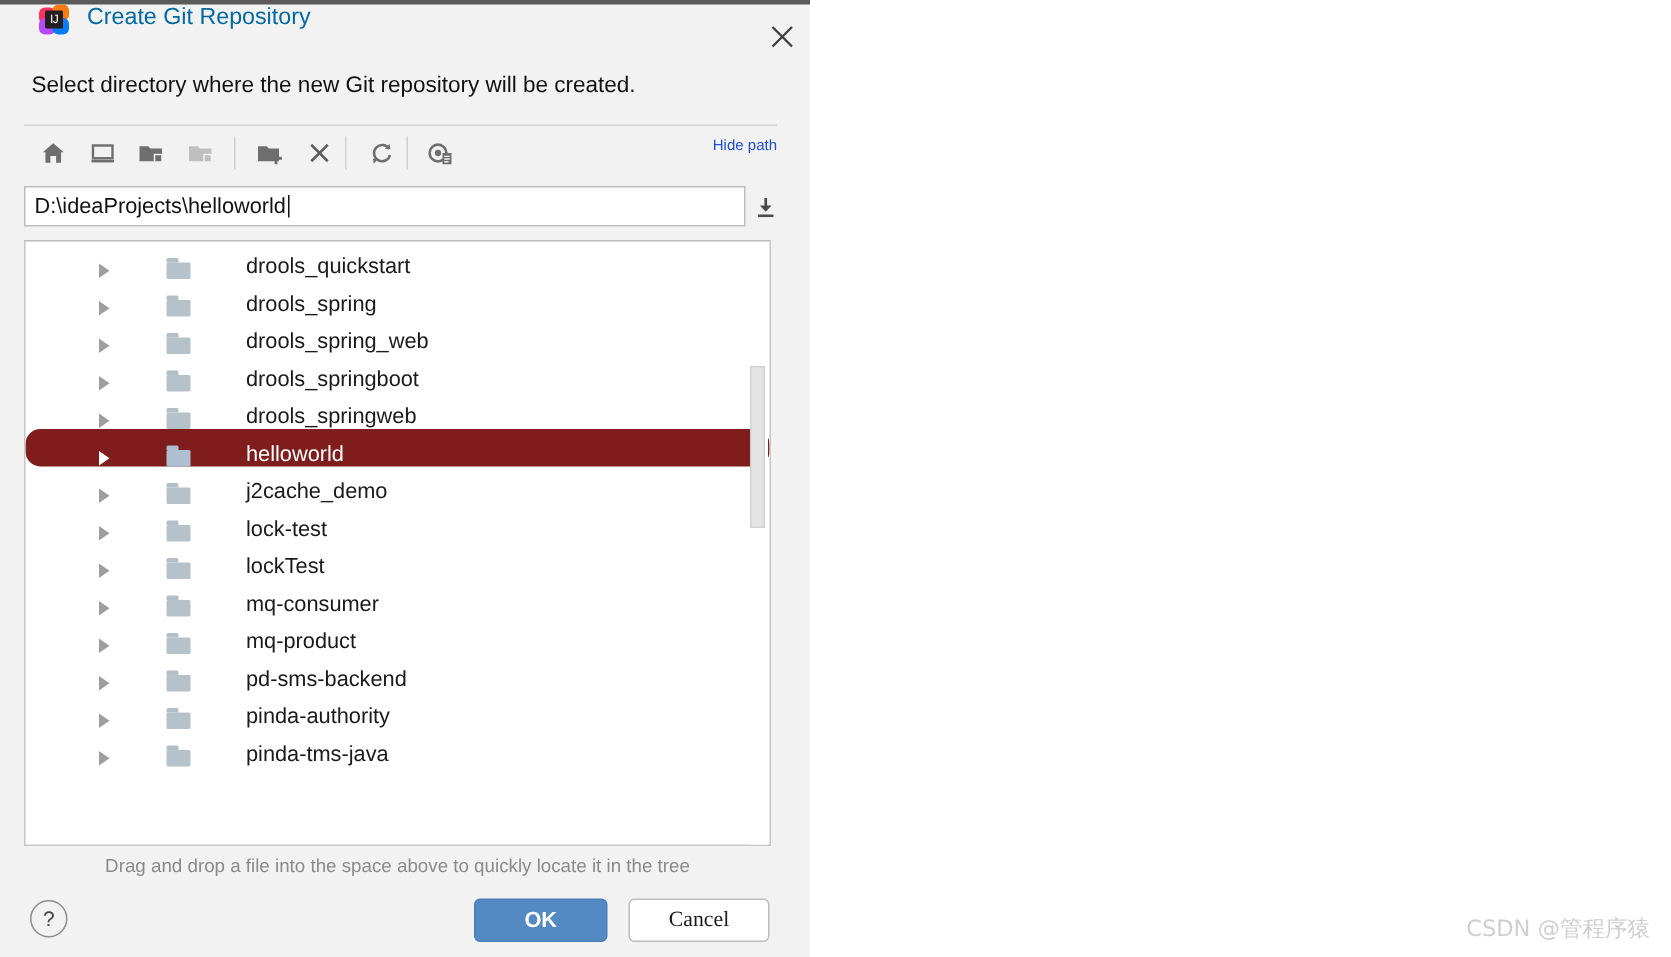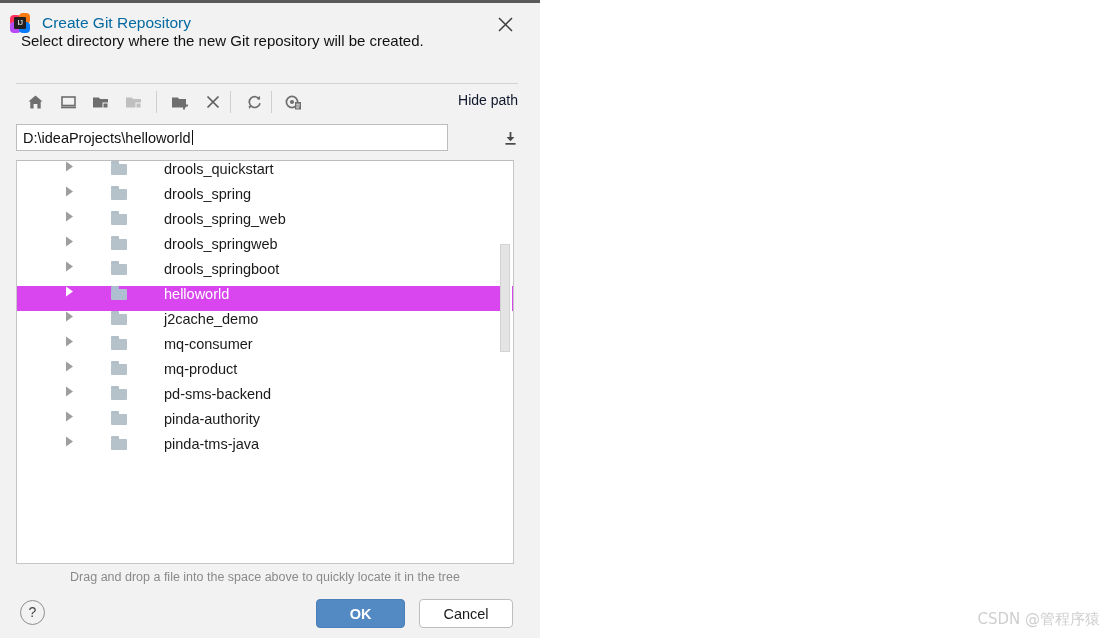--- a/index.html
+++ b/index.html
@@ -24,25 +24,24 @@
     height: 638px;
     background: #f2f2f2;
     border-top: 3px solid #5a5a5a;
     box-sizing: border-box;
     overflow: hidden;
   }
 
   
   .titlebar {
     position: absolute;
-    left: 0; top: 0;
+    left: 16px; top: 0;
     width: 540px;
     height: 40px;
     display: flex;
-    align-items: center;
   }
   .app-icon {
     width: 20px; height: 20px;
     margin-left: 10px;
     position: relative;
     flex: none;
   }
   .app-icon .blob {
     position: absolute;
     border-radius: 4px;
@@ -84,21 +83,21 @@
     align-items: center;
     justify-content: center;
     cursor: default;
   }
   .close-btn svg { display: block; }
 
   
   .subtitle {
     position: absolute;
     left: 21px;
-    top: 29px;
+    top: 45px;
     font-size: 15px;
     color: #111111;
     white-space: nowrap;
   }
 
   
   .tb-sep {
     position: absolute;
     left: 16px;
     top: 80px;
@@ -130,32 +129,32 @@
     position: absolute;
     top: 3px;
     width: 1px;
     height: 22px;
     background: #cfcfcf;
   }
   .hide-path {
     position: absolute;
     right: 0;
     top: 4px;
-    font-size: 14px;
-    color: #0f172a;
+    font-size: 10px;
+    color: #1d4ed8;
     cursor: default;
     white-space: nowrap;
   }
 
   
   .path-field {
     position: absolute;
     left: 16px;
     top: 121px;
-    width: 432px;
+    width: 481px;
     height: 27px;
     background: #ffffff;
     border: 1px solid #bdbdbd;
     box-sizing: border-box;
     display: flex;
     align-items: center;
     padding-left: 6px;
     font-size: 14.5px;
     color: #111111;
     cursor: text;
@@ -196,29 +195,30 @@
   }
   .tree-inner {
     position: absolute;
     left: 0;
     top: 0;
     width: 496px;
   }
   .row {
     height: 25px;
     display: flex;
-    align-items: flex-start;
+    align-items: flex-end;
     cursor: default;
     padding-left: 48px;
     box-sizing: border-box;
     gap: 28px;
   }
   .row.selected {
-    background: #d946ef;
+    background: #7f1d1d;
     color: #ffffff;
+    border-radius: 10px;
   }
   .arrow {
     width: 18px;
     flex: none;
     display: flex;
     align-items: center;
     justify-content: flex-start;
   }
   .arrow svg { display: block; }
   .folder-ico {
@@ -322,20 +322,21 @@
     border: 1px solid #4a80ba;
     color: #ffffff;
     font-weight: bold;
   }
   .btn-cancel {
     left: 419px;
     width: 94px;
     background: #ffffff;
     border: 1px solid #bdbdbd;
     color: #1a1a1a;
+    font-family: Liberation Serif, serif;
   }
 
   
   .watermark {
     position: absolute;
     right: 14px;
     bottom: 9px;
     font-size: 15px;
     color: #cfcfcf;
     white-space: nowrap;
@@ -489,34 +490,34 @@
         <div class="row">
           <span class="arrow">
             <svg width="9" height="11" viewBox="0 0 9 11">
               <path d="M1 0.6 L8 5.5 L1 10.4 Z" fill="#9e9e9e"></path>
             </svg>
           </span>
           <span class="folder-ico">
             <span class="tab"></span>
             <span class="body"></span>
           </span>
+          <span class="row-label">drools_springboot</span>
+        </div>
+        <div class="row">
+          <span class="arrow">
+            <svg width="9" height="11" viewBox="0 0 9 11">
+              <path d="M1 0.6 L8 5.5 L1 10.4 Z" fill="#9e9e9e"></path>
+            </svg>
+          </span>
+          <span class="folder-ico">
+            <span class="tab"></span>
+            <span class="body"></span>
+          </span>
           <span class="row-label">drools_springweb</span>
         </div>
-        <div class="row">
-          <span class="arrow">
-            <svg width="9" height="11" viewBox="0 0 9 11">
-              <path d="M1 0.6 L8 5.5 L1 10.4 Z" fill="#9e9e9e"></path>
-            </svg>
-          </span>
-          <span class="folder-ico">
-            <span class="tab"></span>
-            <span class="body"></span>
-          </span>
-          <span class="row-label">drools_springboot</span>
-        </div>
         <div class="row selected">
           <span class="arrow">
             <svg width="9" height="11" viewBox="0 0 9 11">
               <path d="M1 0.6 L8 5.5 L1 10.4 Z" fill="#ffffff"></path>
             </svg>
           </span>
           <span class="folder-ico">
             <span class="tab"></span>
             <span class="body"></span>
           </span>
@@ -526,20 +527,44 @@
           <span class="arrow">
             <svg width="9" height="11" viewBox="0 0 9 11">
               <path d="M1 0.6 L8 5.5 L1 10.4 Z" fill="#9e9e9e"></path>
             </svg>
           </span>
           <span class="folder-ico">
             <span class="tab"></span>
             <span class="body"></span>
           </span>
           <span class="row-label">j2cache_demo</span>
+        </div>
+        <div class="row">
+          <span class="arrow">
+            <svg width="9" height="11" viewBox="0 0 9 11">
+              <path d="M1 0.6 L8 5.5 L1 10.4 Z" fill="#9e9e9e"></path>
+            </svg>
+          </span>
+          <span class="folder-ico">
+            <span class="tab"></span>
+            <span class="body"></span>
+          </span>
+          <span class="row-label">lock-test</span>
+        </div>
+        <div class="row">
+          <span class="arrow">
+            <svg width="9" height="11" viewBox="0 0 9 11">
+              <path d="M1 0.6 L8 5.5 L1 10.4 Z" fill="#9e9e9e"></path>
+            </svg>
+          </span>
+          <span class="folder-ico">
+            <span class="tab"></span>
+            <span class="body"></span>
+          </span>
+          <span class="row-label">lockTest</span>
         </div>
         <div class="row">
           <span class="arrow">
             <svg width="9" height="11" viewBox="0 0 9 11">
               <path d="M1 0.6 L8 5.5 L1 10.4 Z" fill="#9e9e9e"></path>
             </svg>
           </span>
           <span class="folder-ico">
             <span class="tab"></span>
             <span class="body"></span>

